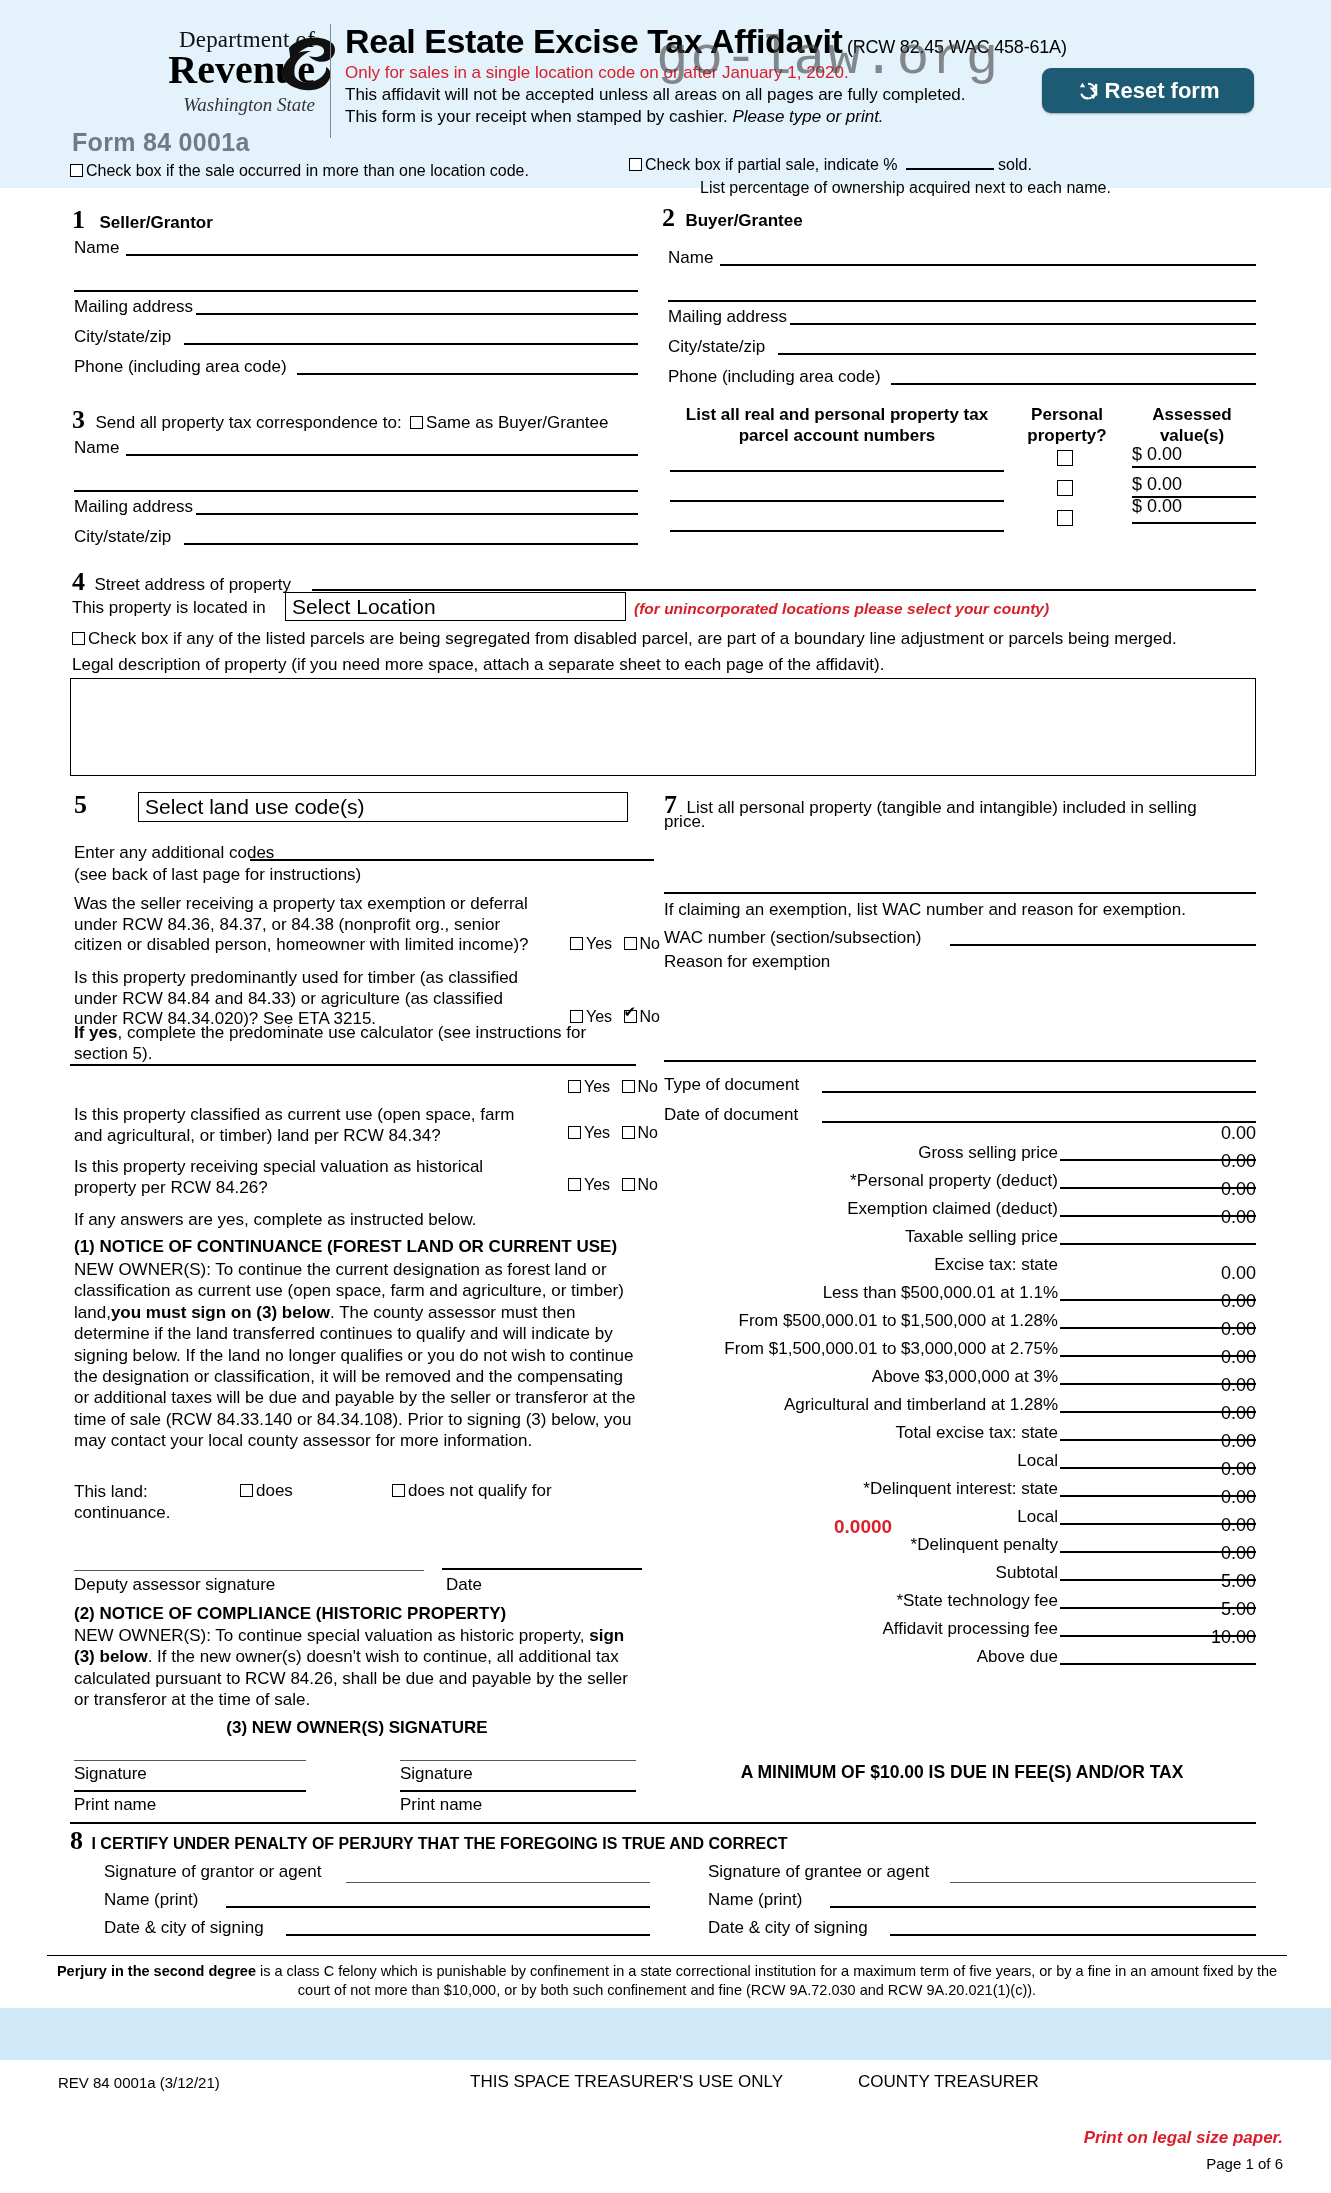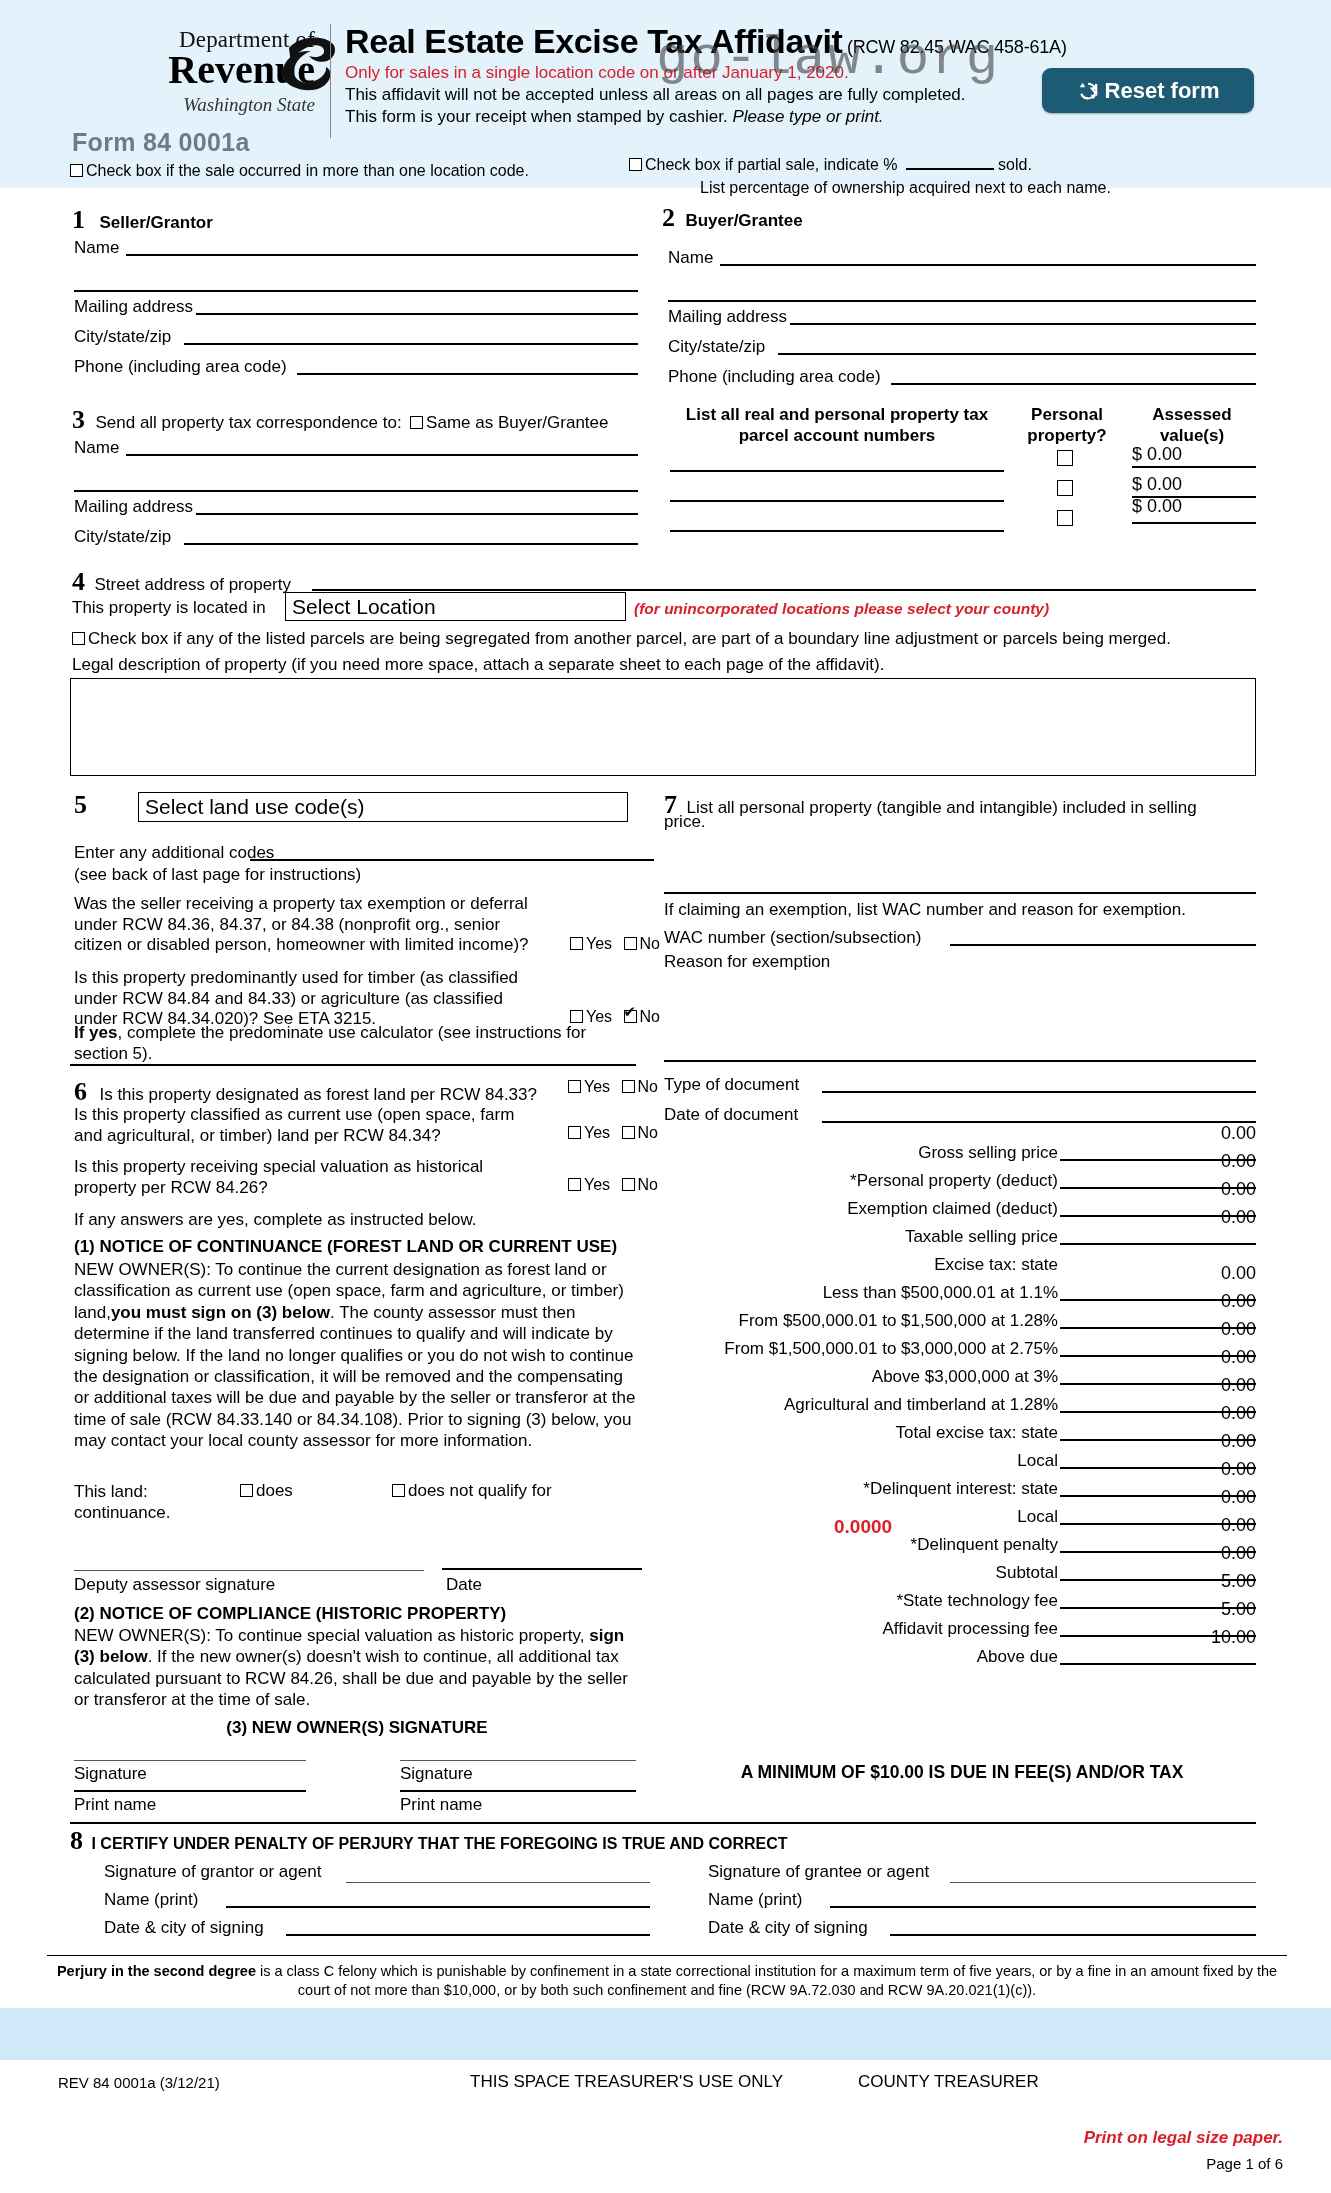--- a/index.html
+++ b/index.html
@@ -222,21 +222,21 @@
 
   <div class="abs" style="left:72px; top:567px; white-space:nowrap;">
     <span class="secnum">4</span>
     <span class="lbl" style="margin-left:5px;">Street address of property</span>
   </div>
   <div class="rule" style="left:312px; top:589px; width:944px;"></div>
   <div class="abs lbl" style="left:72px; top:598px;">This property is located in</div>
   <div class="selbox" style="left:285px; top:592px; width:341px; height:29px;">Select Location</div>
   <div class="abs redital" style="left:634px; top:600px;">(for unincorporated locations please select your county)</div>
   <div class="abs" style="left:72px; top:629px; white-space:nowrap;">
-    <span class="cb"></span><span class="lbl">Check box if any of the listed parcels are being segregated from another parcel, are part of a boundary line adjustment or parcels being merged.</span>
+    <span class="cb"></span><span class="lbl">Check box if any of the listed parcels are being segregated from disabled parcel, are part of a boundary line adjustment or parcels being merged.</span>
   </div>
   <div class="abs lbl" style="left:72px; top:655px;">Legal description of property (if you need more space, attach a separate sheet to each page of the affidavit).</div>
   <div class="legalbox" style="left:70px; top:678px; width:1186px; height:98px;"></div>
 
   <div class="abs secnum" style="left:74px; top:790px;">5</div>
   <div class="selbox" style="left:138px; top:792px; width:490px; height:30px;">Select land use code(s)</div>
 
   <div class="abs lbl" style="left:74px; top:843px;">Enter any additional codes</div>
   <div class="rule" style="left:250px; top:859px; width:404px;"></div>
   <div class="abs lbl" style="left:74px; top:865px;">(see back of last page for instructions)</div>
@@ -260,24 +260,20 @@
     <span class="cb"></span><span>Yes</span>
     <span class="cb checked" style="margin-left:7px;"></span><span>No</span>
   </div>
 
   <div class="abs lbl" style="left:74px; top:1023px; line-height:1.22;">
     <b>If yes</b><span>, complete the predominate use calculator (see instructions for</span><br>
     <span>section 5).</span>
   </div>
   <div class="rule" style="left:70px; top:1064px; width:566px;"></div>
 
-  <div class="abs" style="left:74px; top:1077px; white-space:nowrap;">
-    <span class="secnum">6</span>
-    <span class="lbl" style="margin-left:8px;">Is this property designated as forest land per RCW 84.33?</span>
-  </div>
   <div class="ycell" style="left:568px; top:1078px;">
     <span class="cb"></span><span>Yes</span>
     <span class="cb" style="margin-left:7px;"></span><span>No</span>
   </div>
 
   <div class="abs lbl" style="left:74px; top:1105px; line-height:1.22;">
     <span>Is this property classified as current use (open space, farm</span><br>
     <span>and agricultural, or timber) land per RCW 84.34?</span>
   </div>
   <div class="ycell" style="left:568px; top:1124px;">

